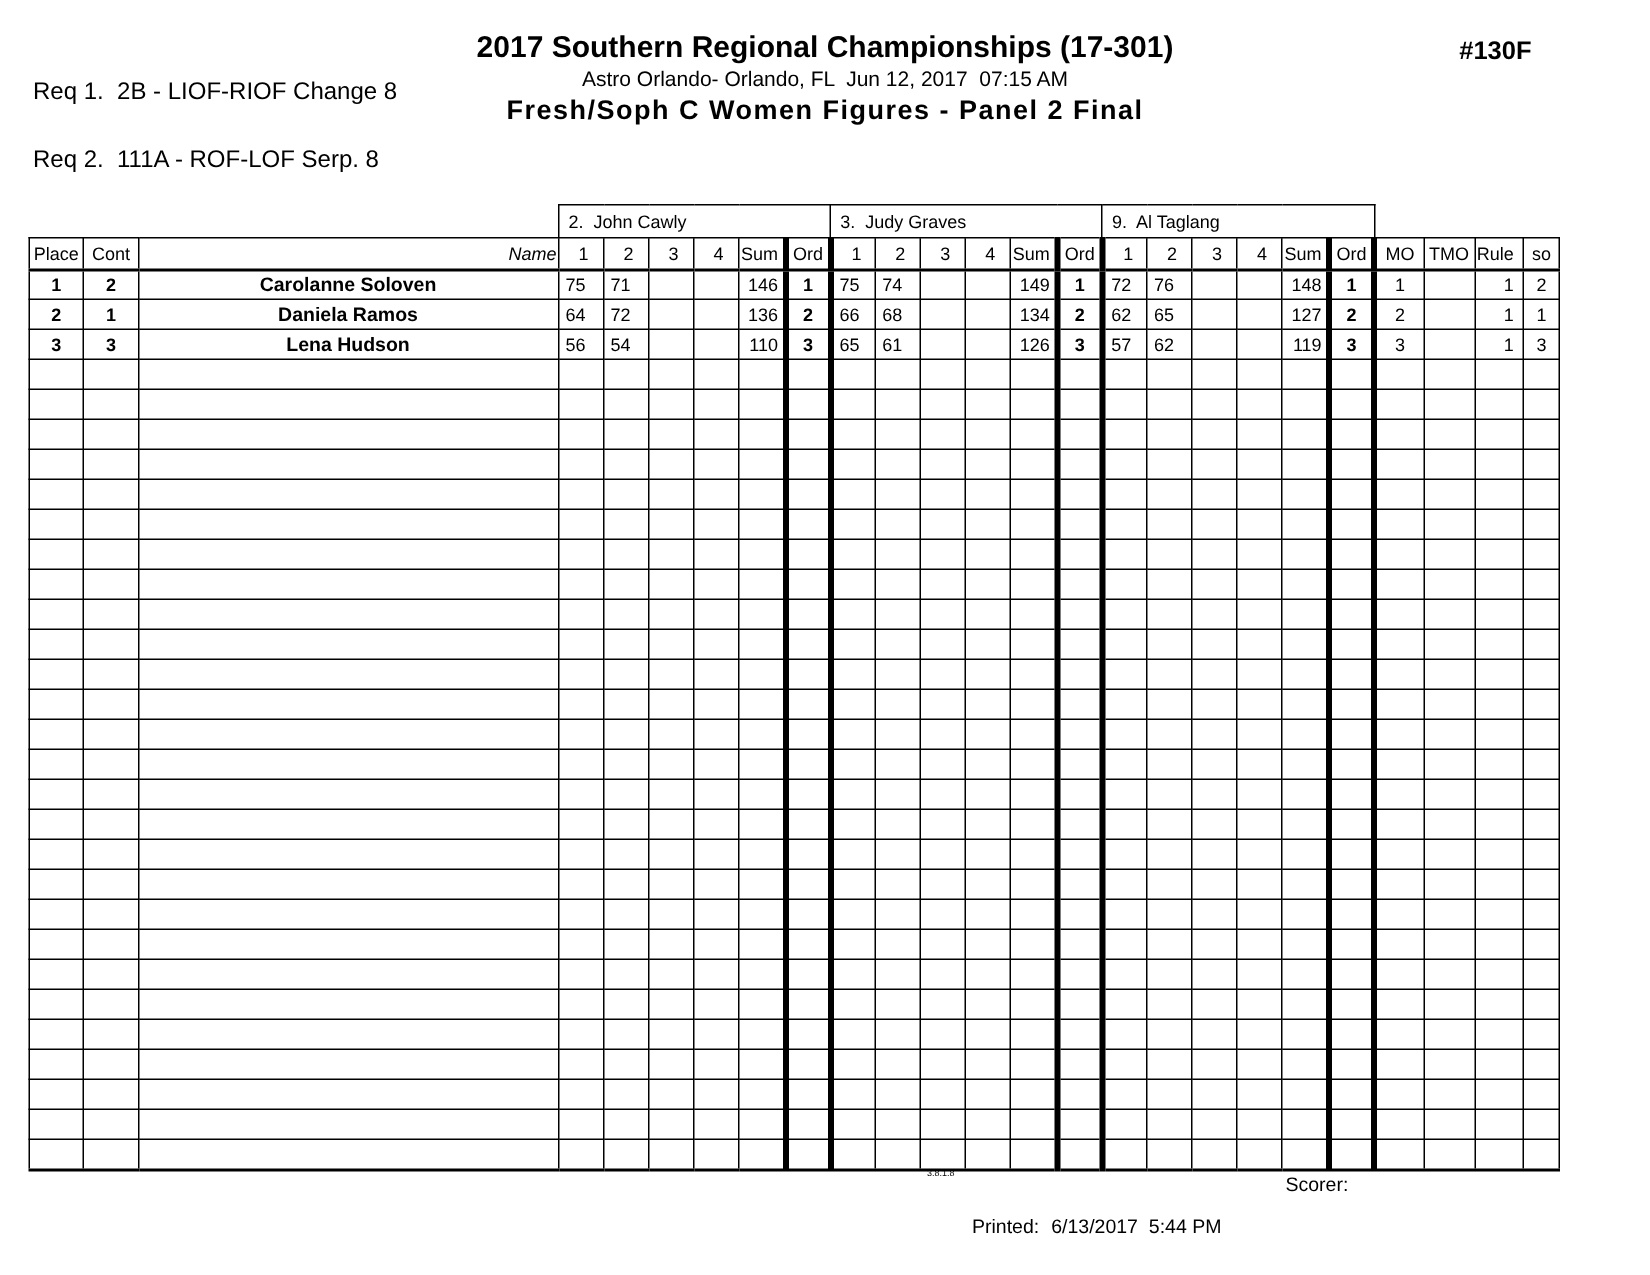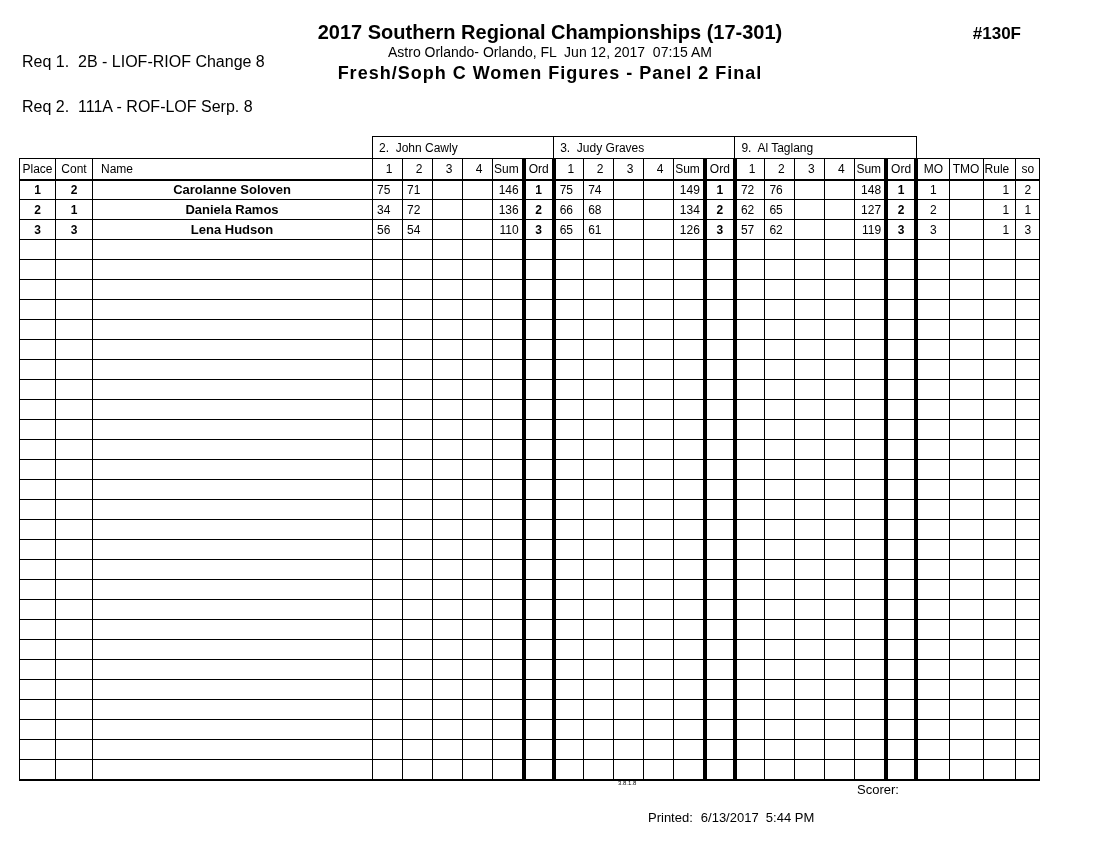--- a/index.html
+++ b/index.html
@@ -18,21 +18,21 @@
 
   table.score-table {
     position:absolute; left:19px; top:136px;
     border-collapse:collapse; table-layout:fixed;
     font-size:12px; color:#000;
   }
   .score-table td { border:1px solid #000; height:20px; padding:0 1px; overflow:hidden; white-space:pre; }
   tr.judge-row td.spacer { border:none; background:transparent; }
   tr.judge-row td.judgebox { text-align:left; padding-left:6px; height:22px; font-size:12px; }
   tr.head-row td { border-bottom:2px solid #000; height:21px; text-align:center; }
-  tr.head-row td.name { text-align:left; padding-left:8px; }
+  tr.head-row td.name { text-align:right; padding-left:8px;font-style:italic; }
   tr.head-row td.place { text-align:center; }
   tr.last-row td { border-bottom:2px solid #000; }
   td.ord { border-left:4px solid #000; border-right:4px solid #000; text-align:center; }
   td.place, td.cont, td.mo, td.tmo, td.so { text-align:center; }
   td.name { text-align:center; padding-left:0; }
   td.score { text-align:left; padding-left:4px; }
   td.sum { text-align:right; padding-right:3px; }
   td.rule { text-align:right; padding-right:6px; }
   tbody td.b { font-weight:bold; }
   tbody td.name.b { font-size:13px; }
@@ -149,21 +149,21 @@
           <td class="ord b">1</td>
           <td class="mo">1</td>
           <td class="tmo"></td>
           <td class="rule">1</td>
           <td class="so">2</td>
         </tr>
         <tr class="data-row">
           <td class="place b">2</td>
           <td class="cont b">1</td>
           <td class="name b">Daniela Ramos</td>
-          <td class="score">34</td>
+          <td class="score">64</td>
           <td class="score">72</td>
           <td class="score"></td>
           <td class="score"></td>
           <td class="sum">136</td>
           <td class="ord b">2</td>
           <td class="score">66</td>
           <td class="score">68</td>
           <td class="score"></td>
           <td class="score"></td>
           <td class="sum">134</td>

